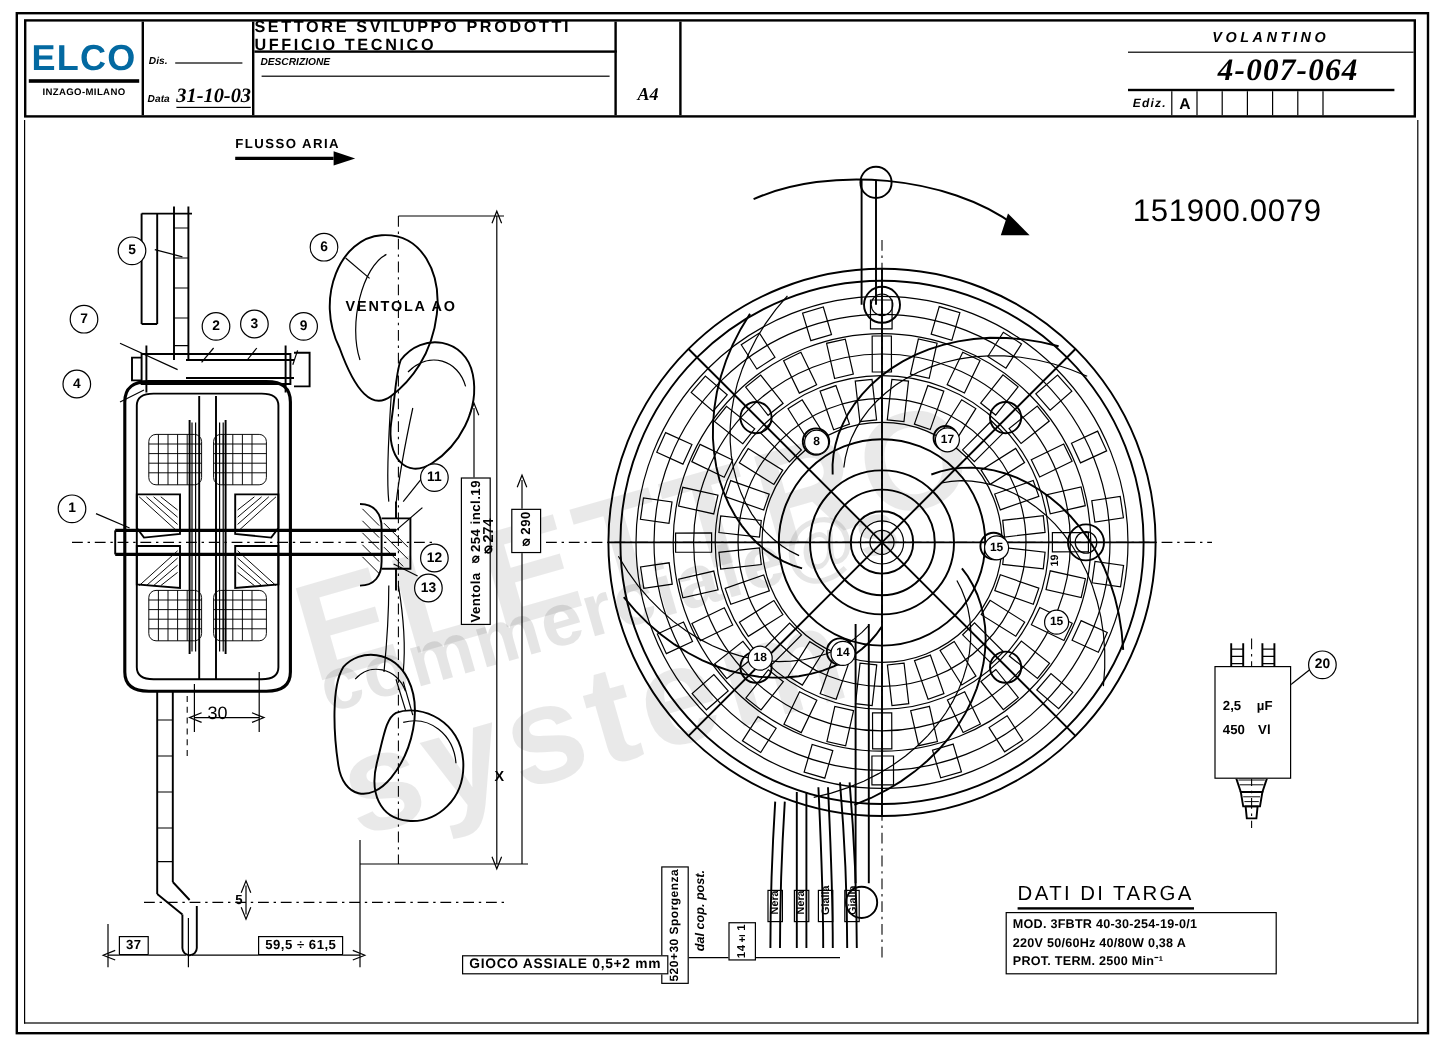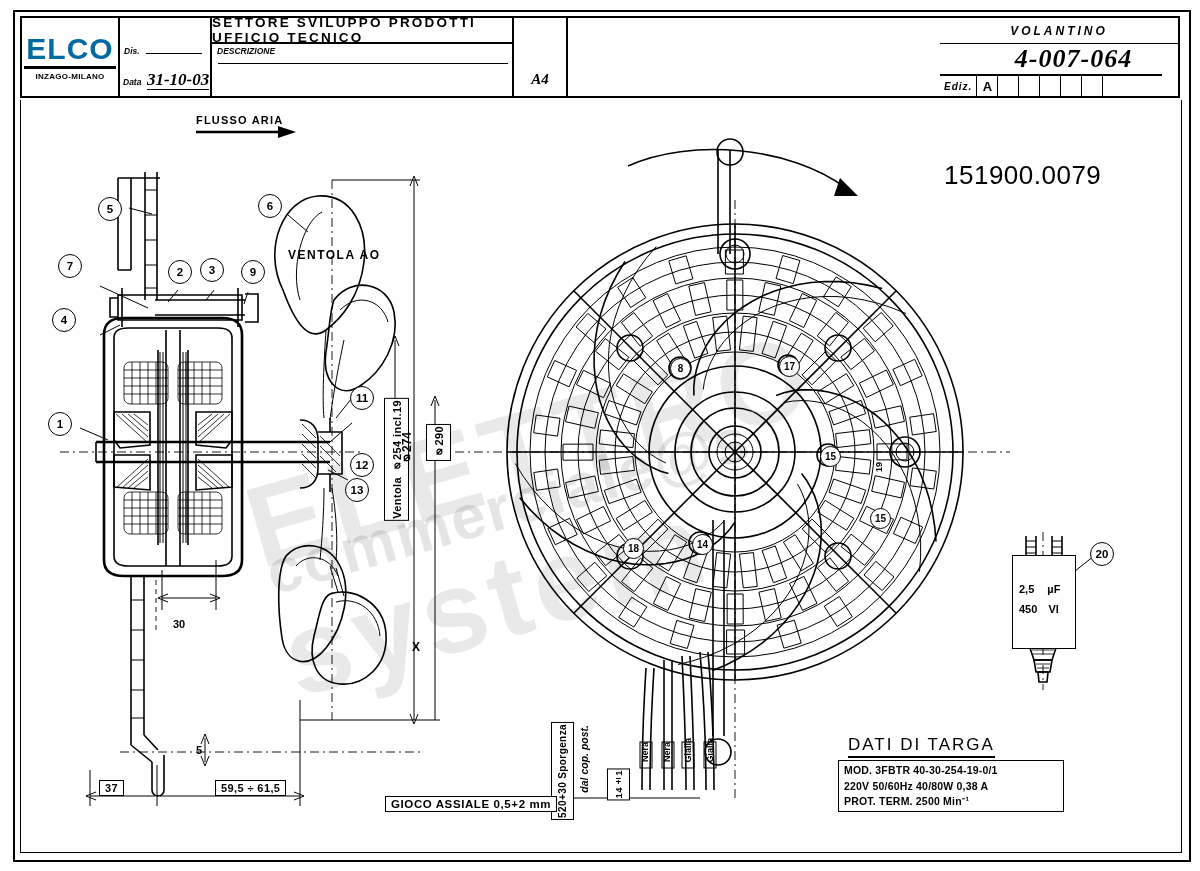--- a/index.html
+++ b/index.html
@@ -543,21 +543,21 @@
   </div>
   <div class="callout" style="left:1090px;top:542px;">20</div>
 
   <div class="txt" id="partno">151900.0079</div>
   <div class="txt" id="flusso">FLUSSO ARIA</div>
   <div class="txt" id="ventola-ao">VENTOLA AO</div>
   <div class="txt" id="x-mark">X</div>
 
   <div class="dimbox" style="left:99px;top:780px;">37</div>
   <div class="dimbox" style="left:215px;top:780px;">59,5 ÷ 61,5</div>
-  <div class="txt" style="left:173px;top:586px;font-size:11px;font-weight:bold;margin-top:32px;">30</div>
+  <div class="txt" style="left:173px;top:586px;font-size:15px;font-weight:normal;">30</div>
   <div class="txt" style="left:196px;top:744px;font-size:11px;font-weight:bold;">5</div>
 
   <div class="dimbox vbox" style="left:384px;top:398px;">Ventola ⌀254 incl.19</div>
   <div class="txt vbox" style="left:400px;top:432px;font-size:12px;font-weight:bold;writing-mode:vertical-rl;transform:rotate(180deg);">⌀274</div>
   <div class="dimbox vbox" style="left:426px;top:424px;">⌀290</div>
 
   <div class="dimbox vbox" style="left:551px;top:722px;font-size:10px;">520+30 Sporgenza</div>
   <div class="txt vbox" style="left:578px;top:725px;font-size:10.5px;font-weight:bold;font-style:italic;writing-mode:vertical-rl;transform:rotate(180deg);">dal cop. post.</div>
   <div class="dimbox vbox" style="left:607px;top:768px;font-size:9.5px;">14±1</div>
 

